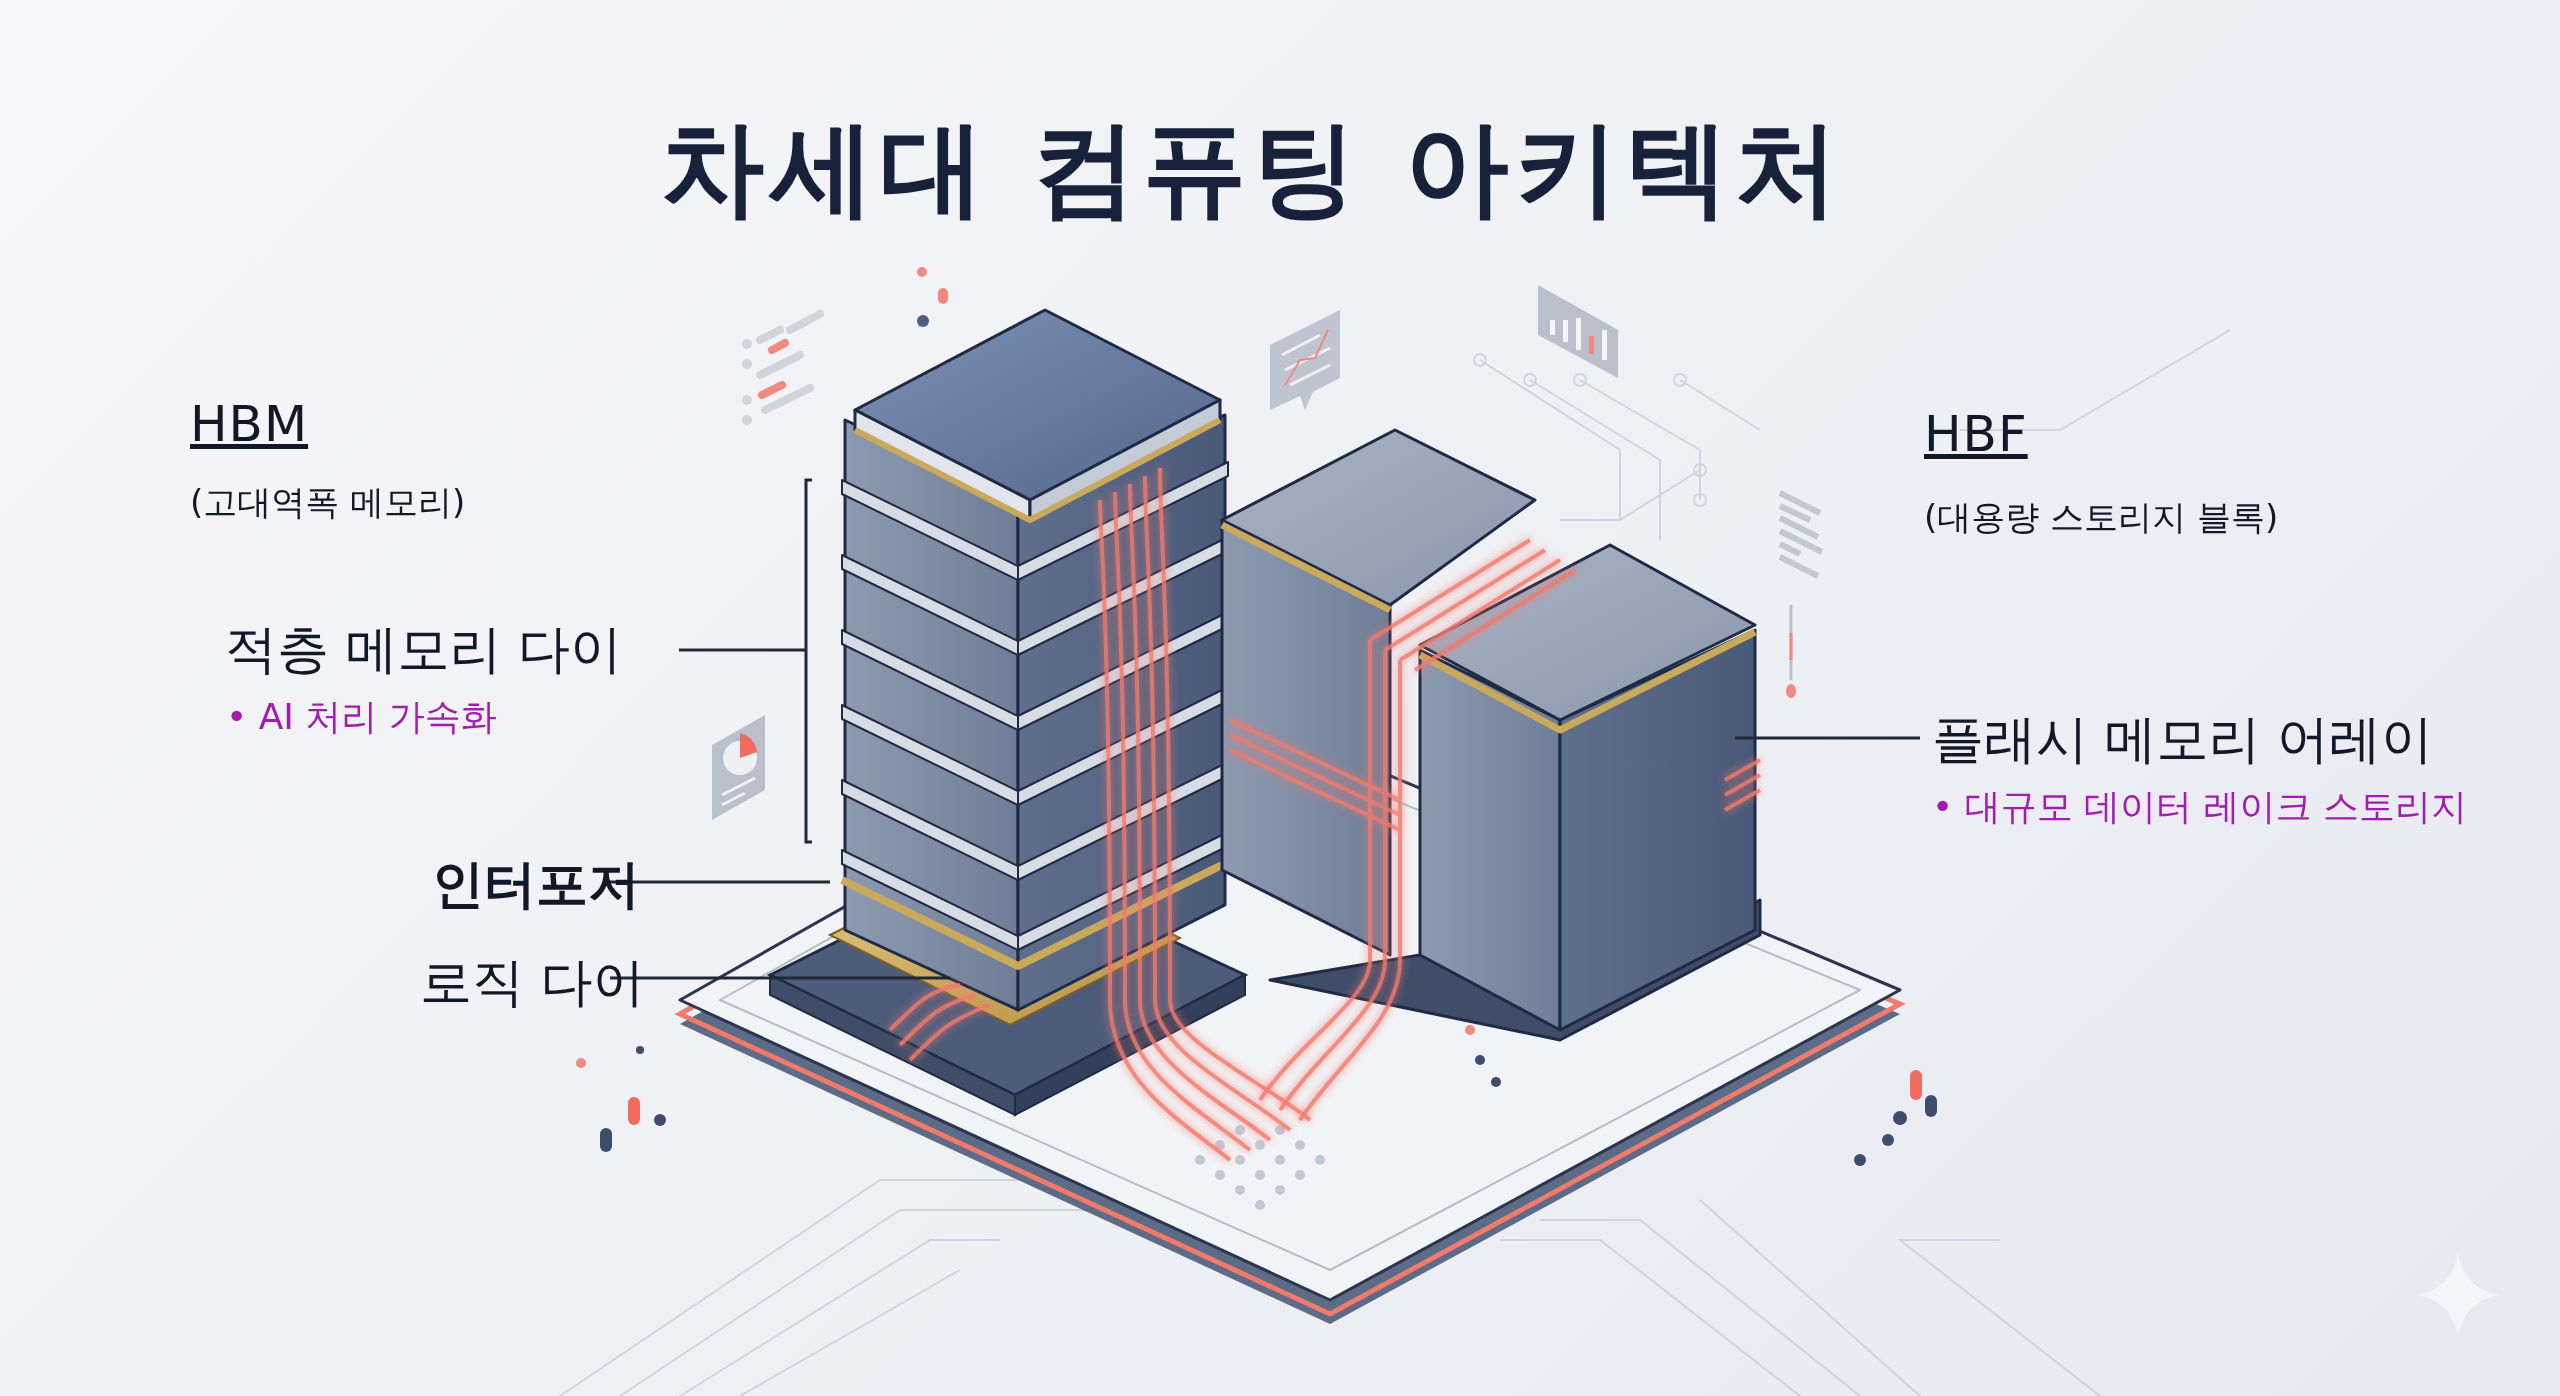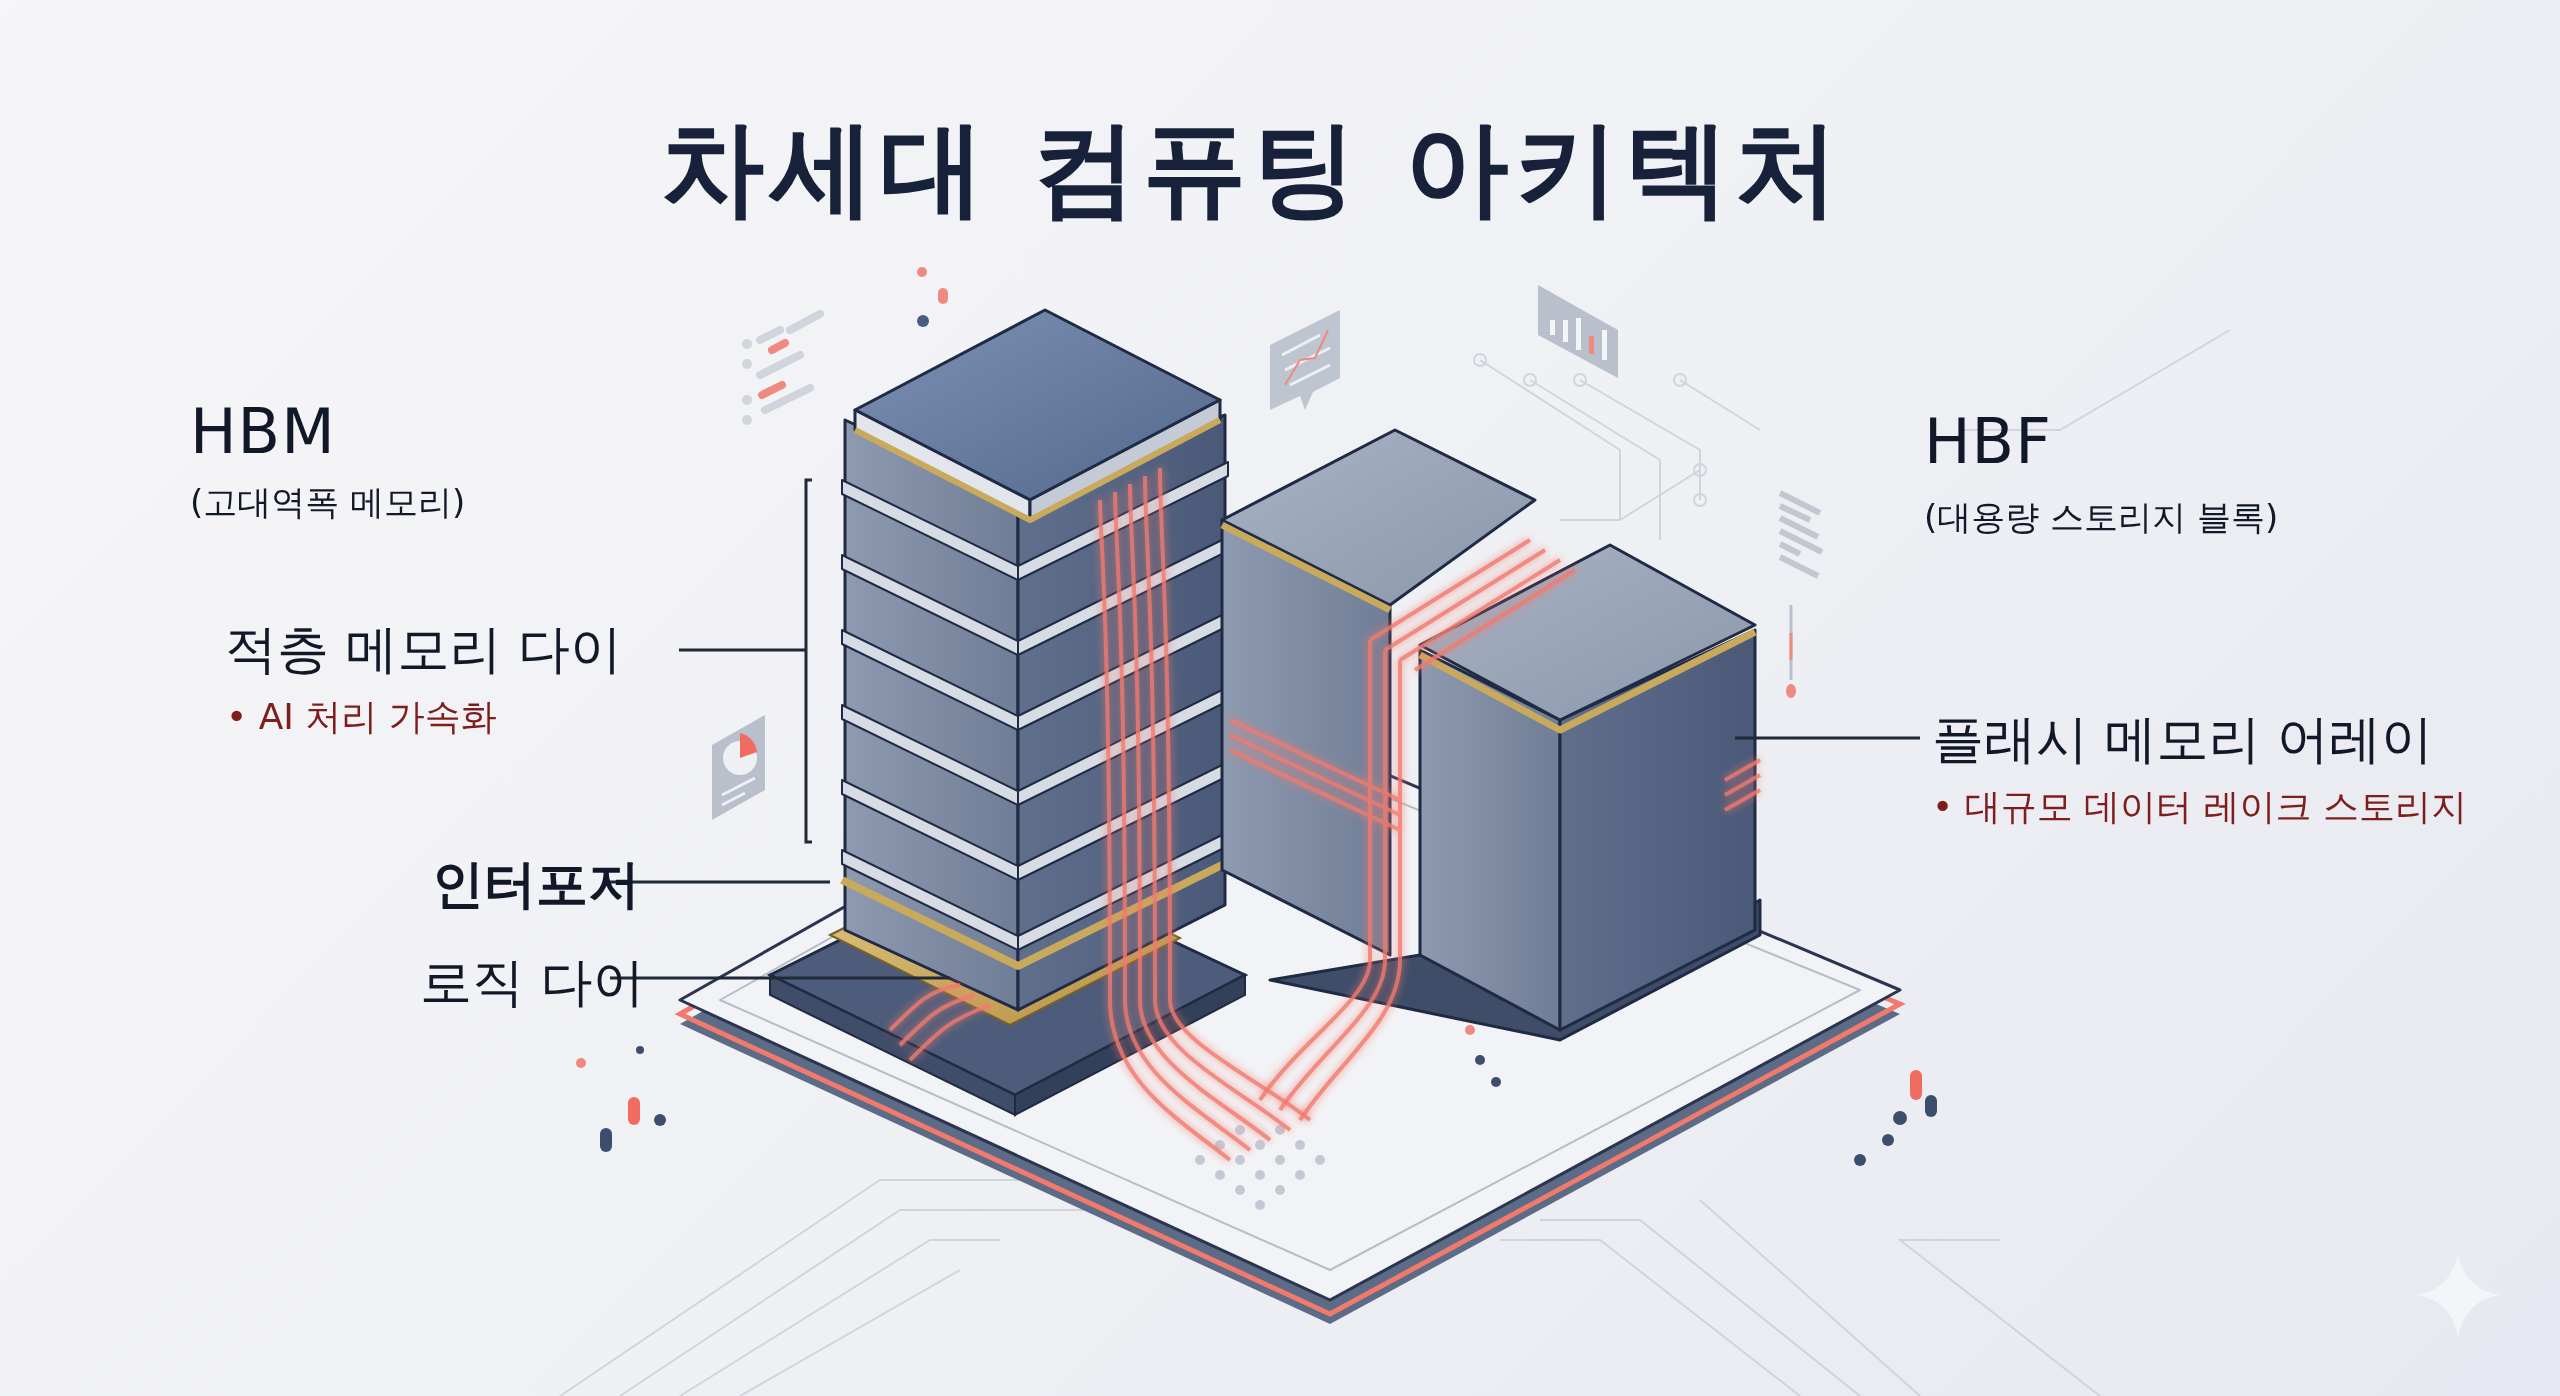--- a/index.html
+++ b/index.html
@@ -7,24 +7,24 @@
     width: 2560px; height: 1396px; overflow: hidden; position: relative;
     background: linear-gradient(135deg, #f6f6f8 0%, #eff0f4 55%, #e6e9f1 100%);
     font-family: "DejaVu Sans", "Liberation Sans", sans-serif;
     color: #16203a;
   }
   .title {
     position: absolute; left: 0; width: 2505px; top: 100px; text-align: center;
     font-size: 104px; font-weight: bold; letter-spacing: 6px; color: #17213a;
   }
   .lbl { position: absolute; color: #111827; white-space: nowrap; }
-  .big { font-size: 62px; font-weight: normal; letter-spacing: 1px; }
+  .big { font-size: 50px; font-weight: normal; letter-spacing: 1px; text-decoration: underline; }
   .sub { font-size: 34px; }
   .mid { font-size: 52px; }
-  .bullet { font-size: 36px; color: #7f1d1d; }
+  .bullet { font-size: 36px; color: #a21caf; }
   svg.scene { position: absolute; left: 0; top: 0; }
 </style>
 </head>
 <body>
 
 <svg class="scene" width="2560" height="1396" viewBox="0 0 2560 1396">
   <defs>
     <linearGradient id="topBlue" x1="0" y1="0" x2="1" y2="1">
       <stop offset="0" stop-color="#7d91b3"></stop>
         <stop offset="1" stop-color="#52688c"></stop>

